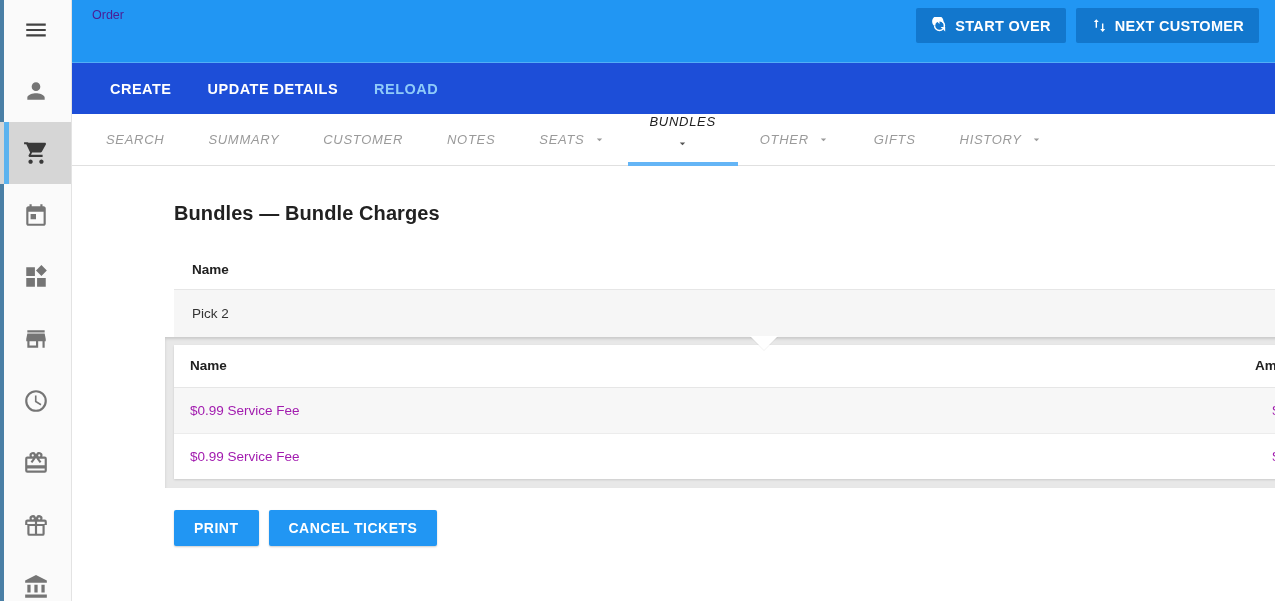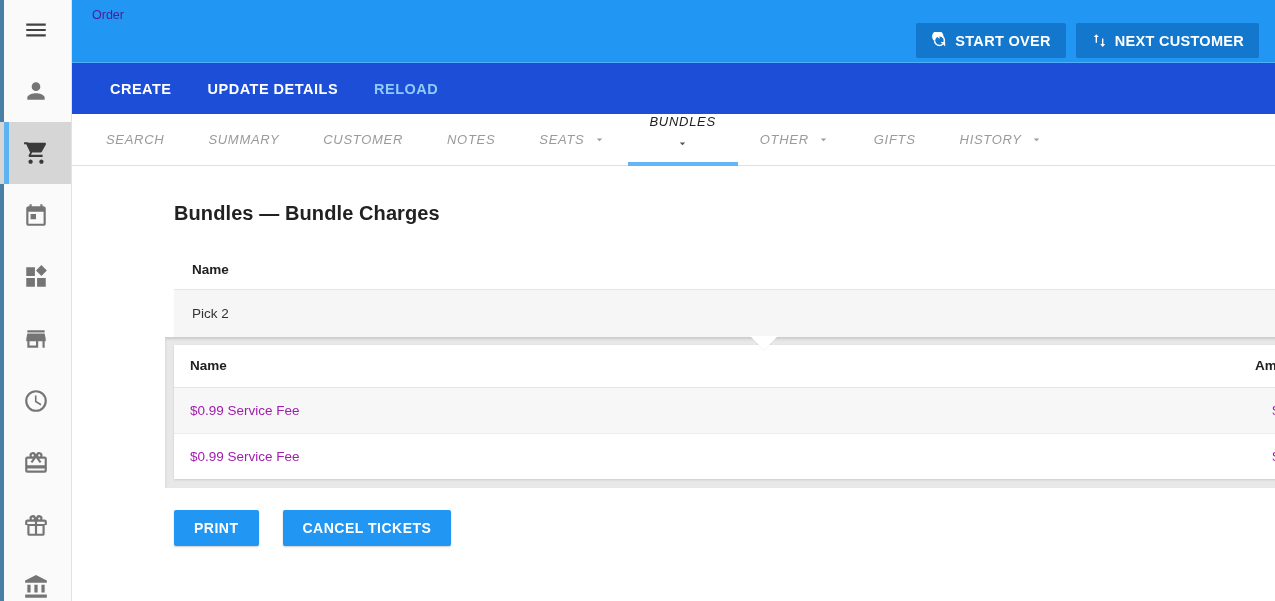--- a/index.html
+++ b/index.html
@@ -53,21 +53,21 @@
     padding: 7px 16px 0 20px;
     position: relative;
   }
   .hdr-left { display: flex; flex-direction: column; justify-content: flex-start; }
   .hdr-title { font-size: 12.5px; line-height: 16px; color: #4c1d95; font-weight: 400; }
   .hdr-sub { display: flex; align-items: center; gap: 0; margin-top: 5px; }
   .hdr-chip { display: flex; align-items: center; font-size: 15px; color: #fff; white-space: nowrap; }
   .hdr-chip .ico { width: 19px; height: 19px; fill: #fff; margin-right: 7px; }
   .hdr-chip + .hdr-chip { margin-left: 18px; }
 
-  .hdr-actions { display: flex; align-items: center; gap: 10px; margin-top: 16px; }
+  .hdr-actions { display: flex; align-items: center; gap: 10px; margin-top: 1px; }
   .btn-hdr {
     background: #1277cd;
     border: none; color: #fff;
     font-size: 14.5px; font-weight: bold; letter-spacing: .3px;
     padding: 0 15px; height: 35px;
     display: inline-flex; align-items: center; gap: 7px;
     cursor: pointer; border-radius: 2px;
     font-family: "Liberation Sans", sans-serif;
   }
   .btn-hdr .ico { width: 17px; height: 17px; fill: #fff; }
@@ -160,21 +160,21 @@
     border-bottom: 1px solid #e6e6e6; background: #fff;
   }
   table.inner th.num, table.inner td.num { text-align: right; }
   table.inner td {
     font-size: 13.5px; color: #a21caf;
     padding: 15px 16px; border-bottom: 1px solid #ececec;
   }
   table.inner tr.alt td { background: #f7f7f7; }
   table.inner tr:last-child td { border-bottom: none; }
 
-  .footer-actions { margin: 22px 0 0 84px; display: flex; gap: 24px; }
+  .footer-actions { margin: 22px 0 0 84px; display: flex; gap: 10px; }
   .btn-action {
     background: #2196f3; color: #fff; border: none;
     font-size: 14px; font-weight: bold; letter-spacing: .5px;
     height: 36px; padding: 0 20px; border-radius: 2px; cursor: pointer;
     font-family: "Liberation Sans", sans-serif;
     box-shadow: 0 1px 2px rgba(0,0,0,.2);
   }
 </style>
 </head>
 <body>

